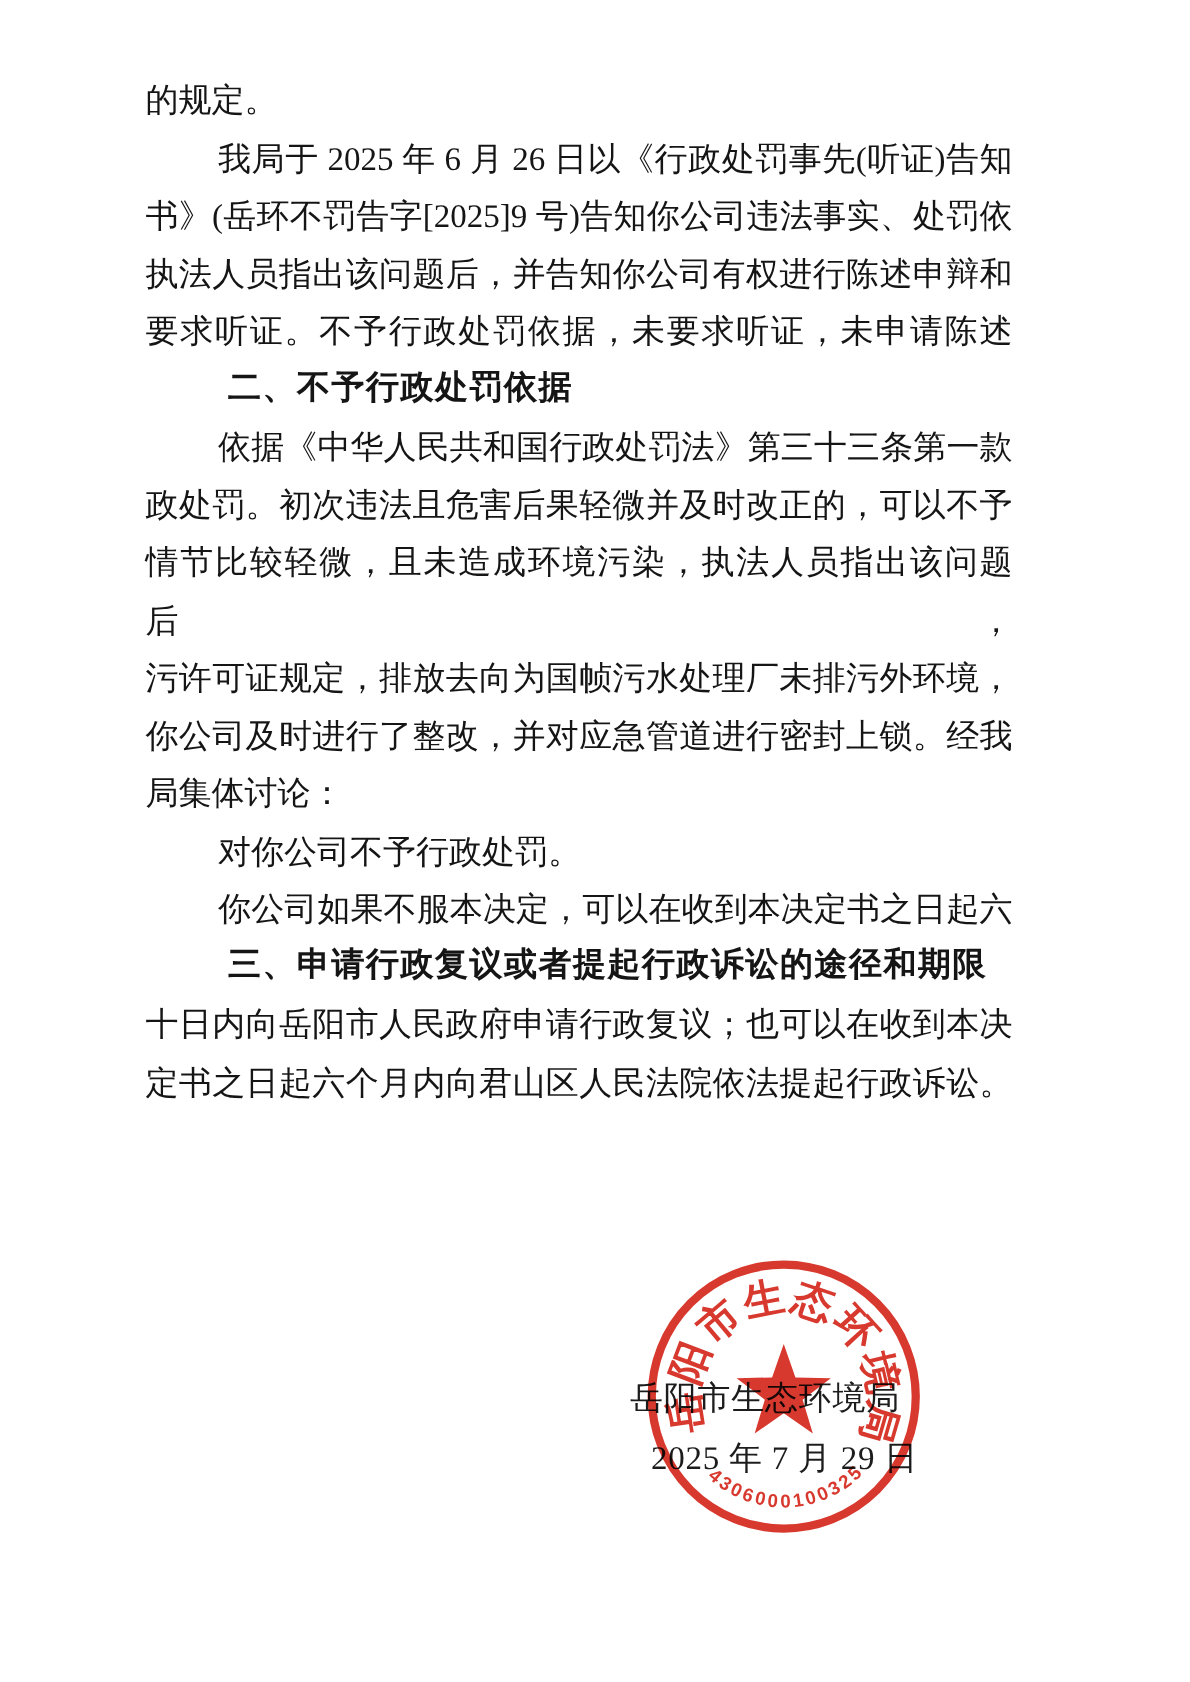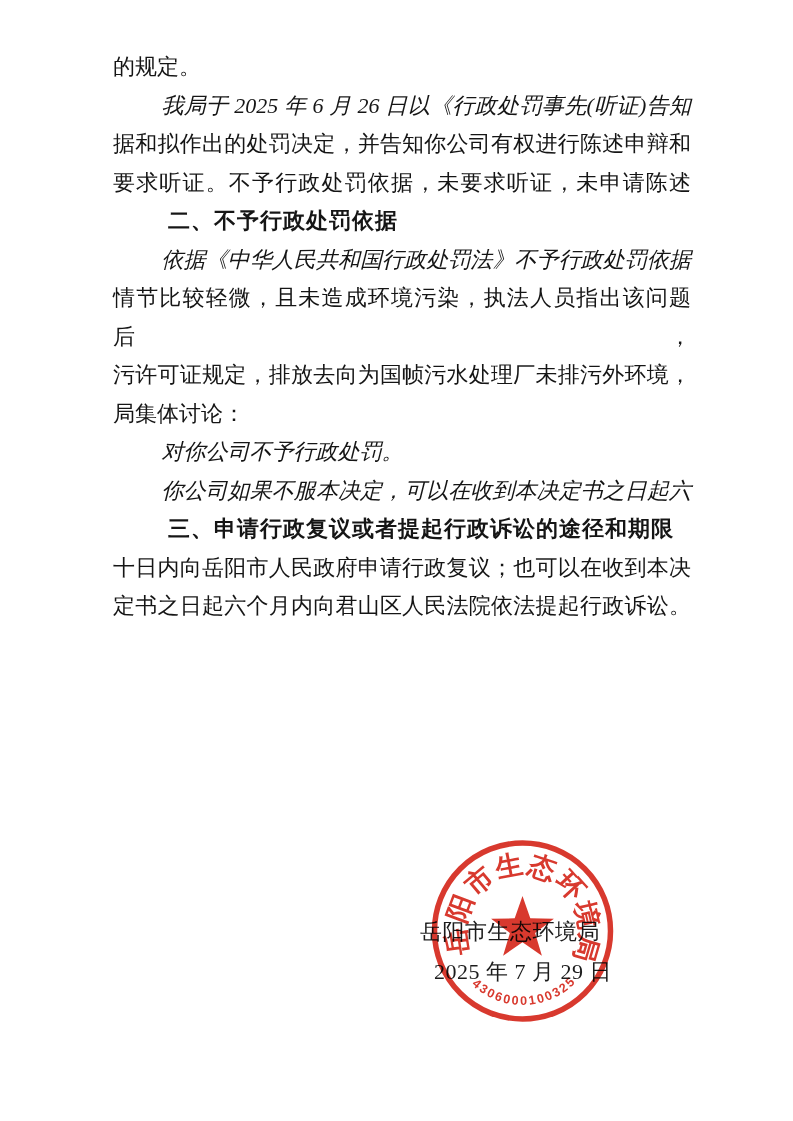--- a/index.html
+++ b/index.html
@@ -10,33 +10,32 @@
     color: #151515;
     position: relative;
     overflow: hidden;
   }
   .doc {
     position: absolute;
     left: 97px; top: 48px;
     width: 578px;
     font-size: 22px;
     line-height: 38.5px;
-    margin-left: 16px;
   }
   .line {
     text-align: left;
     min-height: 38.5px;
   }
   .line.j {
     text-align: justify;
     text-align-last: justify;
   }
-  .line.indent { text-indent: 2.2em; font-style: italic; }
+  .line.indent { text-indent: 2.2em; }
   .line.heading {
-    font-family: Liberation Serif, serif;
+    font-family: Liberation Mono, monospace;
     font-weight: 700;
     text-indent: 2.5em;
     letter-spacing: 1px;
   }
   .signature {
     position: absolute;
     left: 420px; top: 912px;
     font-size: 22px;
     line-height: 40px;
     color: #1c1c1c;
@@ -57,26 +56,29 @@
   }
   .seal .arc-name { font-size: 27px; letter-spacing: 2px; }
   .seal .arc-code { font-size: 12.5px; letter-spacing: 2px; }
 </style>
 </head>
 <body>
 
 <div class="doc">
   <div class="line">的规定。</div>
   <div class="line indent j">我局于 2025 年 6 月 26 日以《行政处罚事先(听证)告知</div>
-  <div class="line j">据和拟作出的处罚决定，并告知你公司有权进行陈述申辩和</div>
+  <div class="line j">书》(岳环不罚告字[2025]9 号)告知你公司违法事实、处罚依</div>
+  <div class="line j">执法人员指出该问题后，并告知你公司有权进行陈述申辩和</div>
   <div class="line j">要求听证。不予行政处罚依据，未要求听证，未申请陈述</div>
   <div class="line heading">二、不予行政处罚依据</div>
-  <div class="line indent j">依据《中华人民共和国行政处罚法》不予行政处罚依据</div>
+  <div class="line indent j">依据《中华人民共和国行政处罚法》第三十三条第一款</div>
+  <div class="line j">政处罚。初次违法且危害后果轻微并及时改正的，可以不予</div>
   <div class="line j">情节比较轻微，且未造成环境污染，执法人员指出该问题后，</div>
   <div class="line j">污许可证规定，排放去向为国帧污水处理厂未排污外环境，</div>
+  <div class="line j">你公司及时进行了整改，并对应急管道进行密封上锁。经我</div>
   <div class="line">局集体讨论：</div>
   <div class="line indent">对你公司不予行政处罚。</div>
   <div class="line indent j">你公司如果不服本决定，可以在收到本决定书之日起六</div>
   <div class="line heading">三、申请行政复议或者提起行政诉讼的途径和期限</div>
   <div class="line j">十日内向岳阳市人民政府申请行政复议；也可以在收到本决</div>
   <div class="line j">定书之日起六个月内向君山区人民法院依法提起行政诉讼。</div>
 </div>
 
 <div class="signature">
   <div class="sig-agency">岳阳市生态环境局</div>

